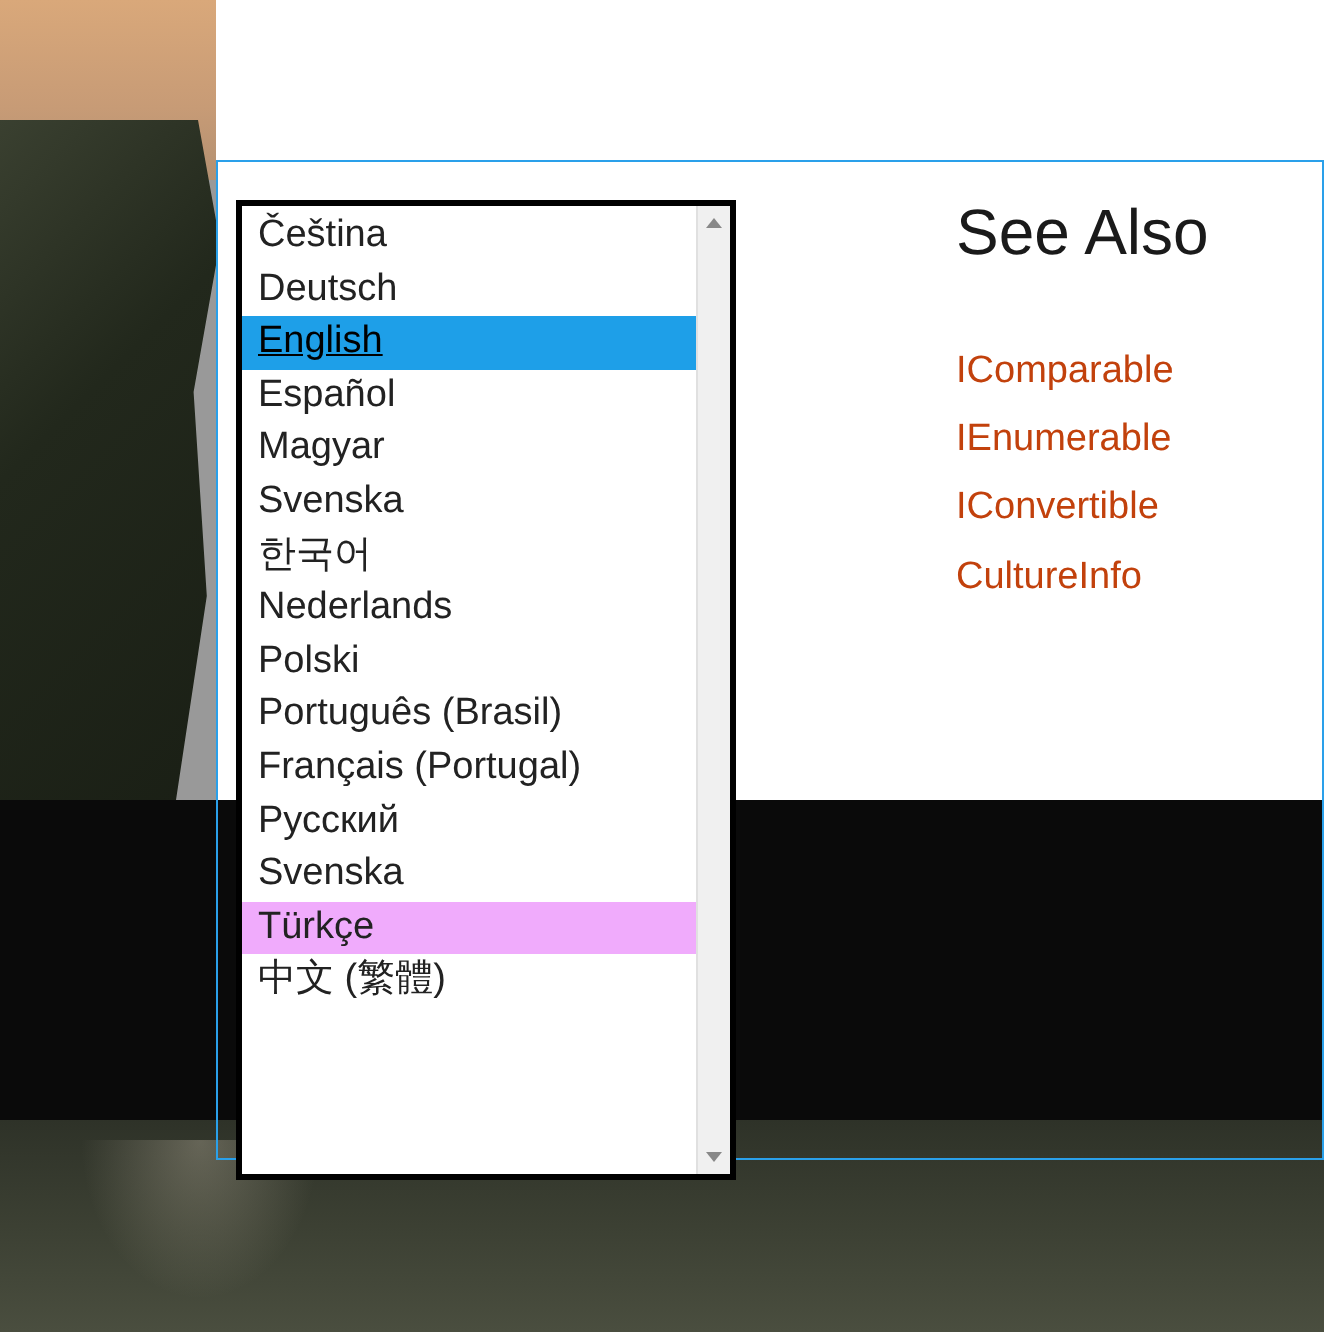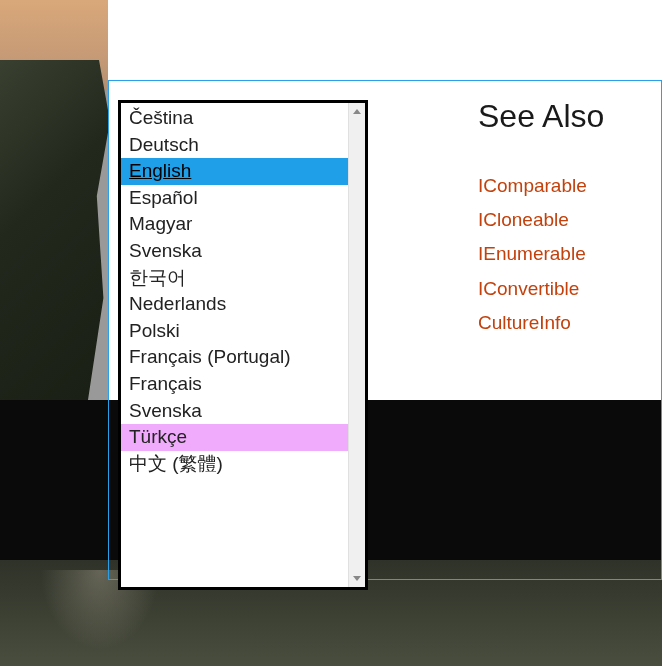--- a/index.html
+++ b/index.html
@@ -147,42 +147,42 @@
   <div class="sky"></div>
   <div class="land-top"></div>
   <div class="dark-band"></div>
   <div class="water"></div>
 </div>
 
 <div class="content-panel">
   <div class="see-also">
     <h2>See Also</h2>
     <a class="link">IComparable</a>
-    <a class="link">ICloneable</a>
     <a class="link">IEnumerable</a>
     <a class="link">IConvertible</a>
     <a class="link">CultureInfo</a>
   </div>
 </div>
 
 <div class="selection-outline"></div>
 
 <div class="dropdown-frame">
   <div class="dropdown-list" id="dropdown-list">
       <div class="dropdown-item">Čeština</div>
       <div class="dropdown-item">Deutsch</div>
       <div class="dropdown-item selected">English</div>
       <div class="dropdown-item">Español</div>
       <div class="dropdown-item">Magyar</div>
       <div class="dropdown-item">Svenska</div>
       <div class="dropdown-item">한국어</div>
       <div class="dropdown-item">Nederlands</div>
       <div class="dropdown-item">Polski</div>
+      <div class="dropdown-item">Português (Brasil)</div>
       <div class="dropdown-item">Français (Portugal)</div>
-      <div class="dropdown-item">Français</div>
+      <div class="dropdown-item">Русский</div>
       <div class="dropdown-item">Svenska</div>
       <div class="dropdown-item hovered">Türkçe</div>
       <div class="dropdown-item">中文 (繁體)</div>
     </div>
   <div class="scrollbar">
     <div class="scroll-btn">
       <svg width="8" height="5" viewBox="0 0 8 5">
           <path d="M0 5 L4 0 L8 5 Z" fill="#888"></path>
         </svg>
     </div>

